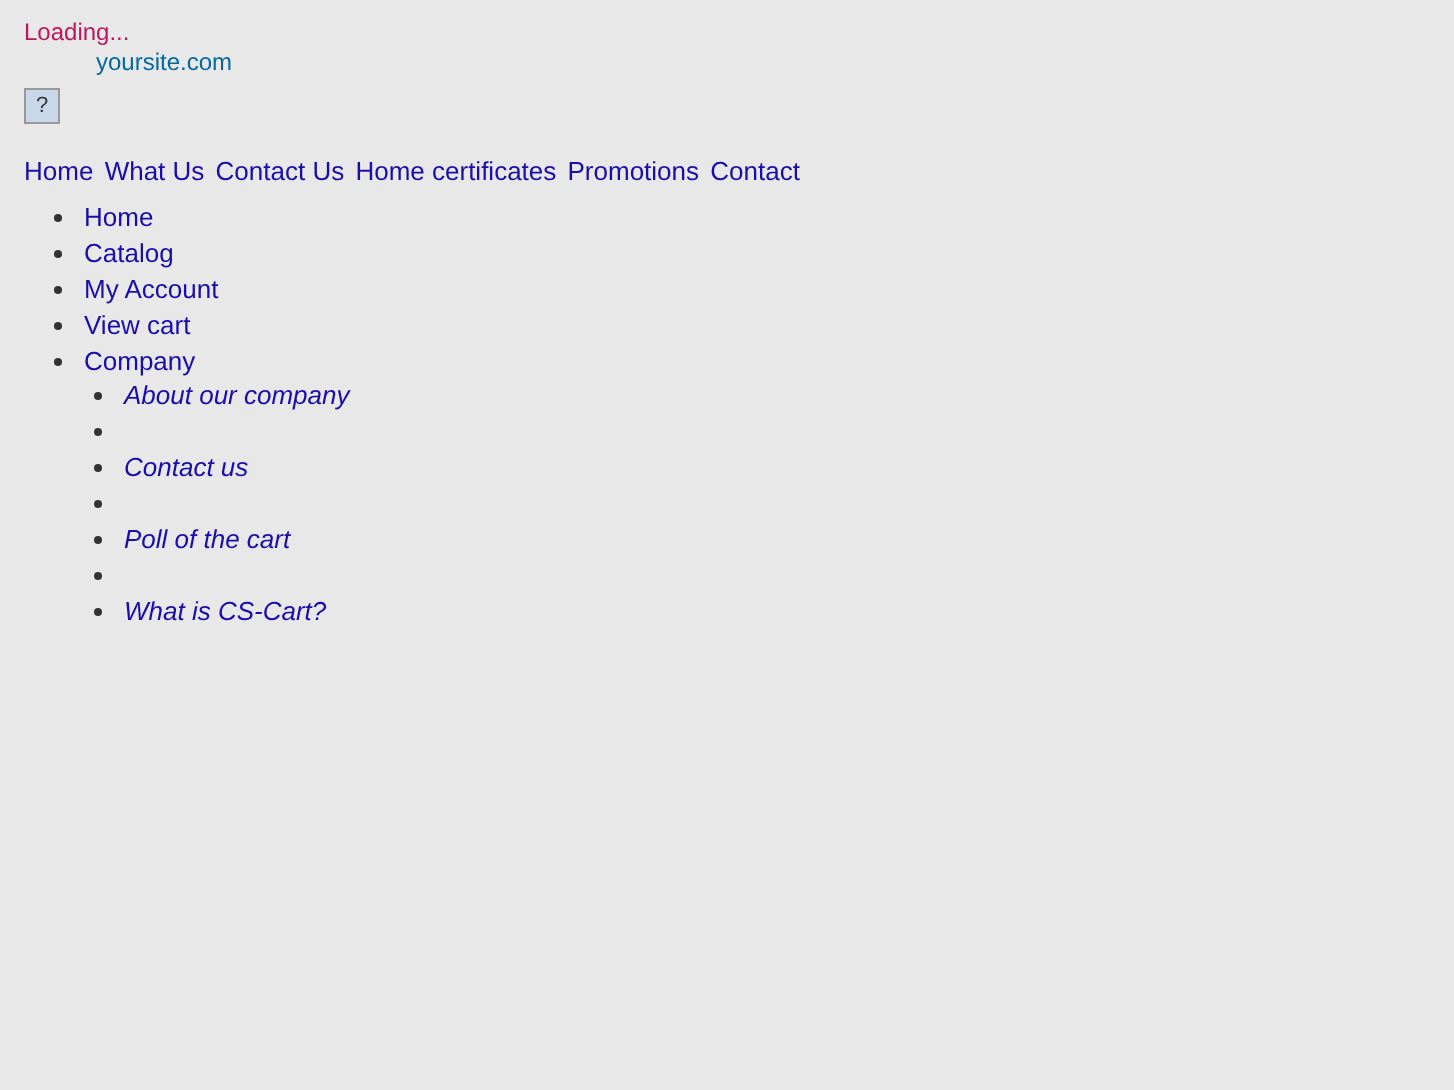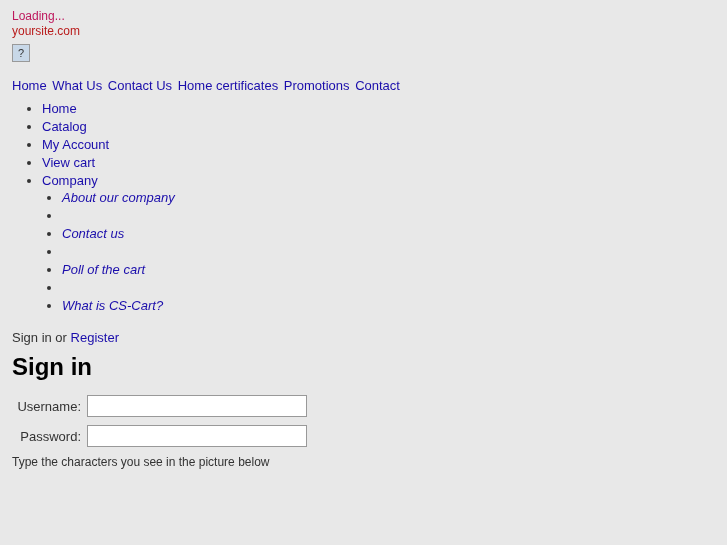--- a/index.html
+++ b/index.html
@@ -11,23 +11,24 @@
     }
     #app {
       padding: 8px 12px;
     }
     .loading-text {
       font-size: 12px;
       color: #be185d;
       margin-bottom: 2px;
     }
     .site-link {
-      color: #b91c1c;
+      color: #0369a1;
       text-decoration: none;
       font-size: 12px;
+      margin-left: 36px;
     }
     .help-icon {
       display: inline-block;
       width: 18px;
       height: 18px;
       border: 1px solid #999;
       background: #c8d8e8;
       text-align: center;
       line-height: 16px;
       font-size: 11px;
@@ -167,32 +168,14 @@
           </li>
           <li></li>
           <li>
             <a href="#">What is CS-Cart?</a>
           </li>
         </ul>
       </li>
     </ul>
   </nav>
 
-  <div>
-    <div class="signin-prompt">
-      <span>Sign in or </span><a href="#">Register</a>
-    </div>
-
-    <div class="signin-title">Sign in</div>
-
-    <div class="form-row">
-      <label class="form-label">Username:</label>
-      <input class="form-input" type="text" style="">
-    </div>
-    <div class="form-row">
-      <label class="form-label">Password:</label>
-      <input class="form-input" type="password" style="">
-    </div>
-
-    <div class="captcha-text">Type the characters you see in the picture below</div>
-  </div>
 
 </div>
 
 </body></html>

